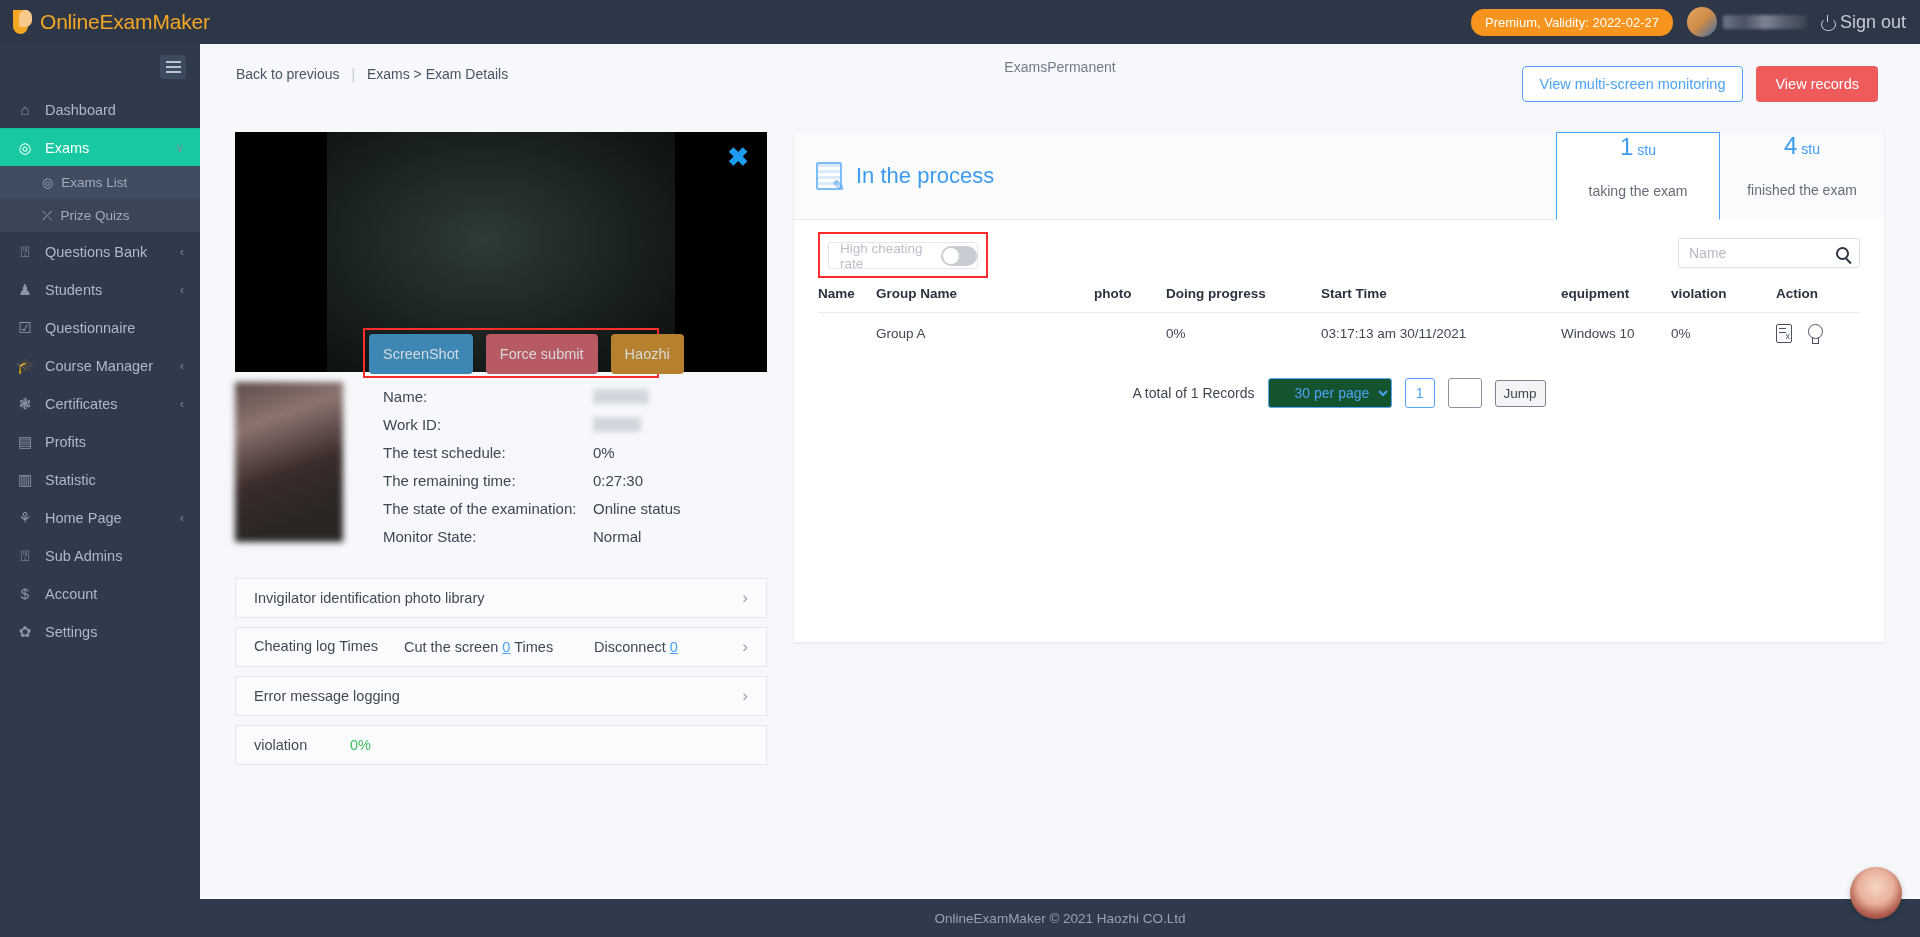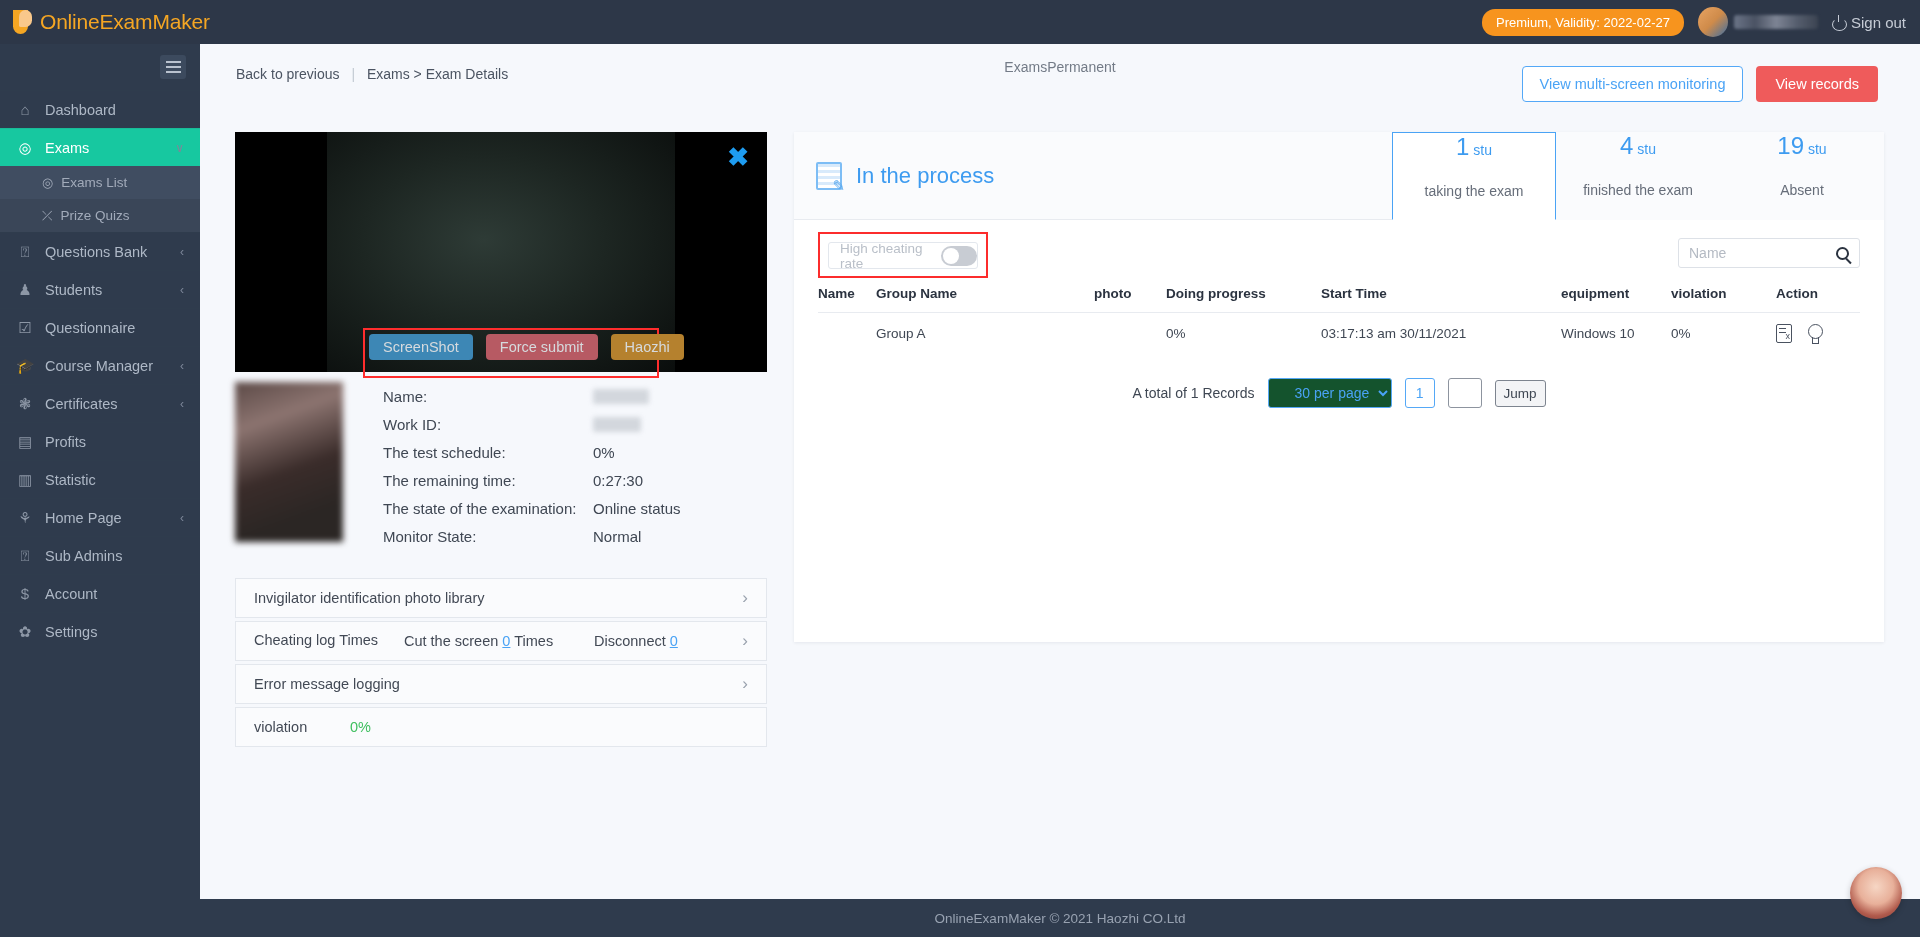--- a/index.html
+++ b/index.html
@@ -35,21 +35,21 @@
   .user-block { display:flex; align-items:center; gap:6px; }
   .avatar-mini {
     width:30px; height:30px; border-radius:50%;
     background: linear-gradient(135deg,#e8a463 0%,#cf8b4a 50%,#3b6ea5 100%);
   }
   .name-blur {
     width:84px; height:14px; border-radius:3px;
     background: linear-gradient(90deg,#6b7487,#4a5263,#7d8494,#555d6d,#3c4452);
     filter: blur(1.6px);
   }
-  .signout { color:#c6ccd6; font-size:15px; display:flex; align-items:center; gap:6px; cursor:pointer; }
+  .signout { color:#c6ccd6; font-size:18px; display:flex; align-items:center; gap:6px; cursor:pointer; }
   .power-ico { display:inline-block; width:13px; height:13px; position:relative; }
   .power-ico::before {
     content:""; position:absolute; left:0; top:2px; width:13px; height:11px;
     border:1.6px solid #c6ccd6; border-radius:50%; border-top-color:transparent;
   }
   .power-ico::after {
     content:""; position:absolute; left:5.6px; top:-1px; width:1.6px; height:7px; background:#c6ccd6;
   }
 
   
@@ -112,41 +112,41 @@
   }
   .close-x {
     position:absolute; right:18px; top:12px; color:#1e9cf0; font-size:26px;
     font-weight:bold; cursor:pointer; line-height:1;
   }
   .vid-btn-frame {
     position:absolute; left:128px; top:196px; width:296px; height:50px;
     border:2px solid #ff2d2d;
   }
   .vid-btns { position:absolute; left:134px; top:202px; display:flex; gap:13px; }
-  .vbtn { font-size:14.5px; color:#d6dadd; padding:5px 14px; border-radius:4px; cursor:pointer; border:none; font-family:inherit; }
+  .vbtn { font-size:14.5px; color:#d6dadd; padding:12px 14px; border-radius:4px; cursor:pointer; border:none; font-family:inherit; }
   .vbtn.blue { background:#3d87b5; }
   .vbtn.red  { background:#b75a63; }
   .vbtn.org  { background:#b5812e; }
 
   .detail-row { display:flex; margin-top:10px; }
   .photo-blur {
     width:108px; height:160px; flex:none;
     background: linear-gradient(160deg,#5c4a47 0%,#8c7470 25%,#3a2c2a 55%,#2b2624 80%);
     filter: blur(3px);
   }
   .detail-list { padding-left:40px; padding-top:6px; }
   .dline { display:flex; font-size:15px; color:#3f4753; margin-bottom:11px; align-items:center; }
   .dlabel { width:210px; }
   .dval { color:#3f4753; }
   .blur-val { width:56px; height:15px; border-radius:2px; background:#d3d7dd; filter:blur(2.5px); }
   .blur-val.w2 { width:48px; }
 
   .accordion { margin-top:22px; }
   .acc-item {
-    border:1px solid #e3e7ed; background:#fafbfd; margin-bottom:3px;
+    border:1px solid #e3e7ed; background:#fafbfd; margin-bottom:9px;
     min-height:40px; display:flex; align-items:center; padding:0 18px;
     font-size:14.5px; color:#424955; cursor:pointer; position:relative;
   }
   .acc-item .chev { margin-left:auto; color:#9aa2ae; font-size:17px; }
   .acc-cheat { display:flex; width:100%; align-items:center; padding:8px 0; }
   .acc-cheat .c1 { width:150px; line-height:1.35; }
   .acc-cheat .c2 { width:190px; }
   .acc-cheat .c3 { }
   .lnk { color:#4aa3f5; text-decoration:underline; }
   .acc-violation { cursor:default; }
@@ -466,27 +466,20 @@
           <span>stu</span>
         </div>
         <div class="stat-label">taking the exam</div>
       </div>
       <div class="stat-tab">
         <div class="stat-num">
           <b>4</b>
           <span>stu</span>
         </div>
         <div class="stat-label">finished the exam</div>
-      </div>
-      <div class="stat-tab">
-        <div class="stat-num">
-          <b>19</b>
-          <span>stu</span>
-        </div>
-        <div class="stat-label">Absent</div>
       </div>
     </div>
 
     <div class="filter-row">
       <div class="cheat-frame"></div>
       <div class="cheat-toggle-box">
         <span class="cheat-label">High cheating rate</span>
         <span class="switch"></span>
       </div>
       <div class="search-box">

